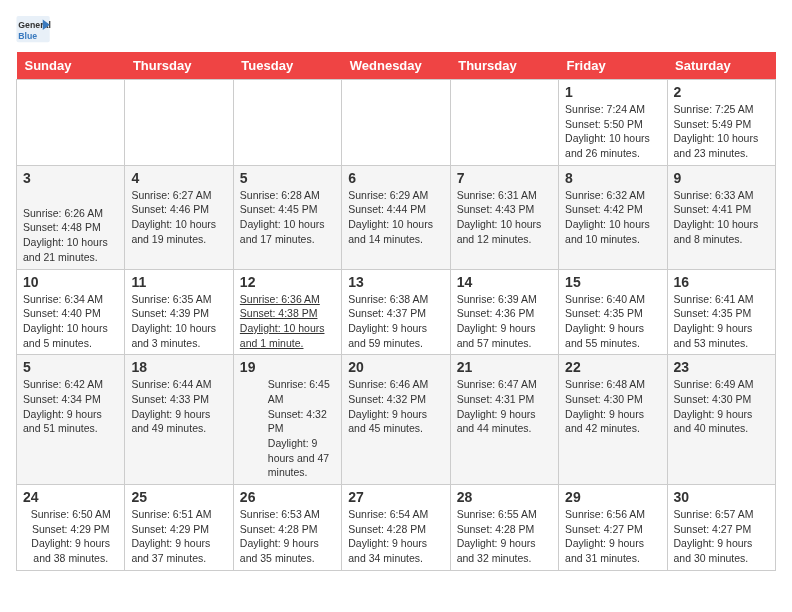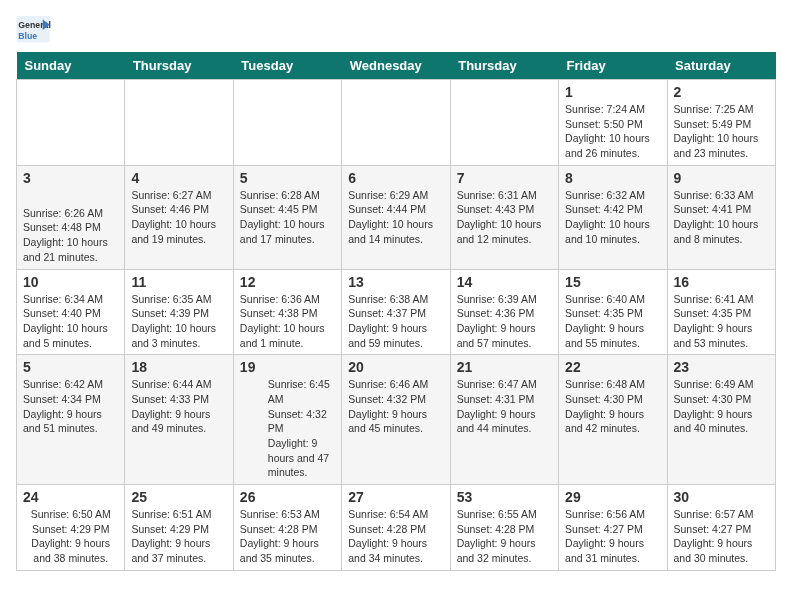--- a/index.html
+++ b/index.html
@@ -45,21 +45,21 @@
     .location-title {
       font-size: 16px;
       color: #555;
     }
     table {
       width: 100%;
       border-collapse: collapse;
       table-layout: fixed;
     }
     thead tr th {
-      background-color: #0f766e;
+      background-color: #ef4444;
       color: #fff;
       text-align: left;
       padding: 6px 8px;
       font-size: 13px;
       font-weight: bold;
     }
     tbody tr td {
       vertical-align: top;
       border: 1px solid #ccc;
       padding: 4px 6px;
@@ -192,21 +192,21 @@
 Daylight: 10 hours and 5 minutes.</div>
         </td>
         <td>
           <span class="day-num">11</span>
           <div class="day-info" style="white-space: pre-line;">Sunrise: 6:35 AM
 Sunset: 4:39 PM
 Daylight: 10 hours and 3 minutes.</div>
         </td>
         <td>
           <span class="day-num">12</span>
-          <div class="day-info" style="white-space: pre-line;">Sunrise: 6:36 AM
+          <div class="day-info" style="white-space: pre-line; text-decoration: underline;">Sunrise: 6:36 AM
 Sunset: 4:38 PM
 Daylight: 10 hours and 1 minute.</div>
         </td>
         <td>
           <span class="day-num">13</span>
           <div class="day-info" style="white-space: pre-line;">Sunrise: 6:38 AM
 Sunset: 4:37 PM
 Daylight: 9 hours and 59 minutes.</div>
         </td>
         <td>
@@ -291,21 +291,21 @@
 Sunset: 4:28 PM
 Daylight: 9 hours and 35 minutes.</div>
         </td>
         <td>
           <span class="day-num">27</span>
           <div class="day-info" style="white-space: pre-line;">Sunrise: 6:54 AM
 Sunset: 4:28 PM
 Daylight: 9 hours and 34 minutes.</div>
         </td>
         <td>
-          <span class="day-num">53</span>
+          <span class="day-num">28</span>
           <div class="day-info" style="white-space: pre-line;">Sunrise: 6:55 AM
 Sunset: 4:28 PM
 Daylight: 9 hours and 32 minutes.</div>
         </td>
         <td>
           <span class="day-num">29</span>
           <div class="day-info" style="white-space: pre-line;">Sunrise: 6:56 AM
 Sunset: 4:27 PM
 Daylight: 9 hours and 31 minutes.</div>
         </td>

